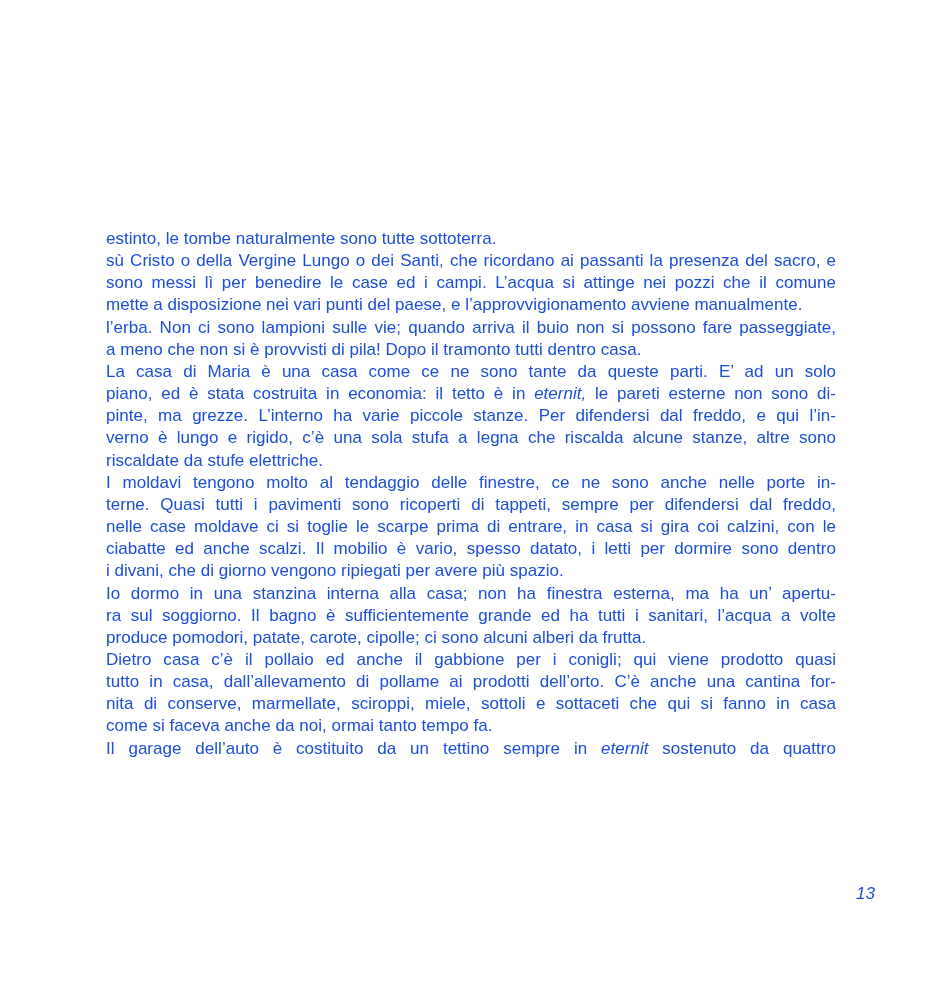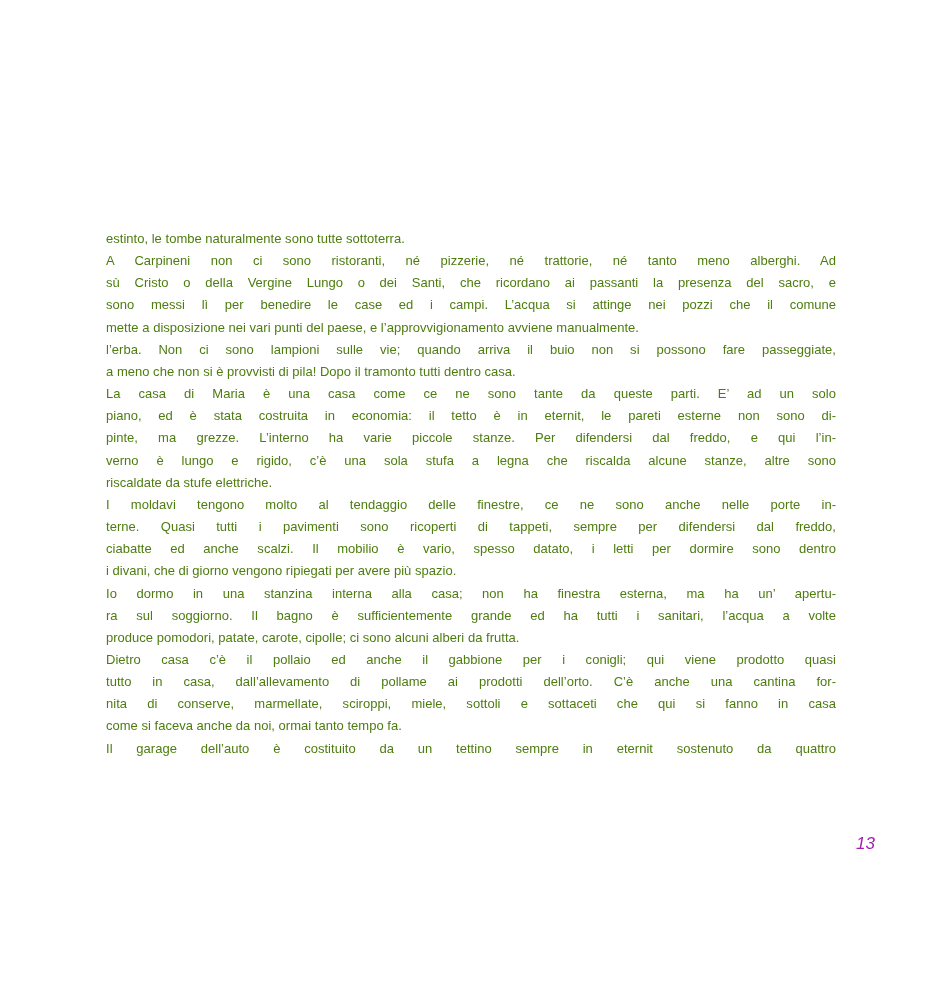--- a/index.html
+++ b/index.html
@@ -26,75 +26,76 @@
 
   
   .textblock {
     position: absolute;
     left: 106px;
     top: 228px;
     width: 730px;
   }
 
   .line {
-    font-size: 13px;
+    font-size: 17px;
     line-height: 22.15px;
     letter-spacing: 0.02px;
     white-space: pre;
-    color: #4d7c0f;
+    color: #1d4ed8;
   }
 
   
   .line.just {
     text-align: justify;
     text-align-last: justify;
     white-space: normal;
   }
 
   
   .line.last {
     text-align: left;
     text-align-last: left;
     white-space: pre;
   }
 
   .ital {
+    font-style: italic;
   }
 
   
   .folio {
     position: absolute;
     left: 856px;
-    top: 834px;
+    top: 884px;
     font-family: "Liberation Sans", sans-serif;
     font-style: italic;
     font-size: 17px;
-    color: #a21caf;
+    color: #1d4ed8;
   }
 </style>
 </head>
 <body>
 
 <div class="page">
 
   <div class="textblock" id="textblock">
       <div class="line last">estinto, le tombe naturalmente sono tutte sottoterra.</div>
-      <div class="line just">      A Carpineni non ci sono ristoranti, né pizzerie, né trattorie, né tanto meno alberghi. Ad</div>
       <div class="line just">sù Cristo o della Vergine Lungo o dei Santi, che ricordano ai passanti la presenza del sacro, e</div>
       <div class="line just">sono messi lì per benedire le case ed i campi. L’acqua si attinge nei pozzi che il comune</div>
       <div class="line last">mette a disposizione nei vari punti del paese, e l’approvvigionamento avviene manualmente.</div>
       <div class="line just">l’erba. Non ci sono lampioni sulle vie; quando arriva il buio non si possono fare passeggiate,</div>
       <div class="line last">a meno che non si è provvisti di pila! Dopo il tramonto tutti dentro casa.</div>
       <div class="line just">       La casa di Maria è una casa come ce ne sono tante da queste parti. E’ ad un solo</div>
       <div class="line just">piano, ed è stata costruita in economia: il tetto è in <span class="ital">eternit,</span> le pareti esterne non sono di-</div>
       <div class="line just">pinte, ma grezze. L’interno ha varie piccole stanze. Per difendersi dal freddo, e qui l’in-</div>
       <div class="line just">verno è lungo e rigido, c’è una sola stufa a legna che riscalda alcune stanze, altre sono</div>
       <div class="line last">riscaldate da stufe elettriche.</div>
       <div class="line just">      I moldavi tengono molto al tendaggio delle finestre, ce ne sono anche nelle porte in-</div>
       <div class="line just">terne. Quasi tutti i pavimenti sono ricoperti di tappeti, sempre per difendersi dal freddo,</div>
+      <div class="line just">nelle case moldave ci si toglie le scarpe prima di entrare, in casa si gira coi calzini, con le</div>
       <div class="line just">ciabatte ed anche scalzi. Il mobilio è vario, spesso datato, i letti per dormire sono dentro</div>
       <div class="line last">i divani, che di giorno vengono ripiegati per avere più spazio.</div>
       <div class="line just">      Io dormo in una stanzina interna alla casa; non ha finestra esterna, ma ha un’ apertu-</div>
       <div class="line just">ra sul soggiorno. Il bagno è sufficientemente grande ed ha tutti i sanitari, l’acqua a volte</div>
       <div class="line last">produce pomodori, patate, carote, cipolle; ci sono alcuni alberi da frutta.</div>
       <div class="line just">      Dietro casa c’è il pollaio ed anche il gabbione per i conigli; qui viene prodotto quasi</div>
       <div class="line just">tutto in casa, dall’allevamento di pollame ai prodotti dell’orto. C’è anche una cantina for-</div>
       <div class="line just">nita di conserve, marmellate, sciroppi, miele, sottoli e sottaceti che qui si fanno in casa</div>
       <div class="line last">come si faceva anche da noi, ormai tanto tempo fa.</div>
       <div class="line just">      Il garage dell’auto è costituito da un tettino sempre in <span class="ital">eternit</span> sostenuto da quattro</div>

